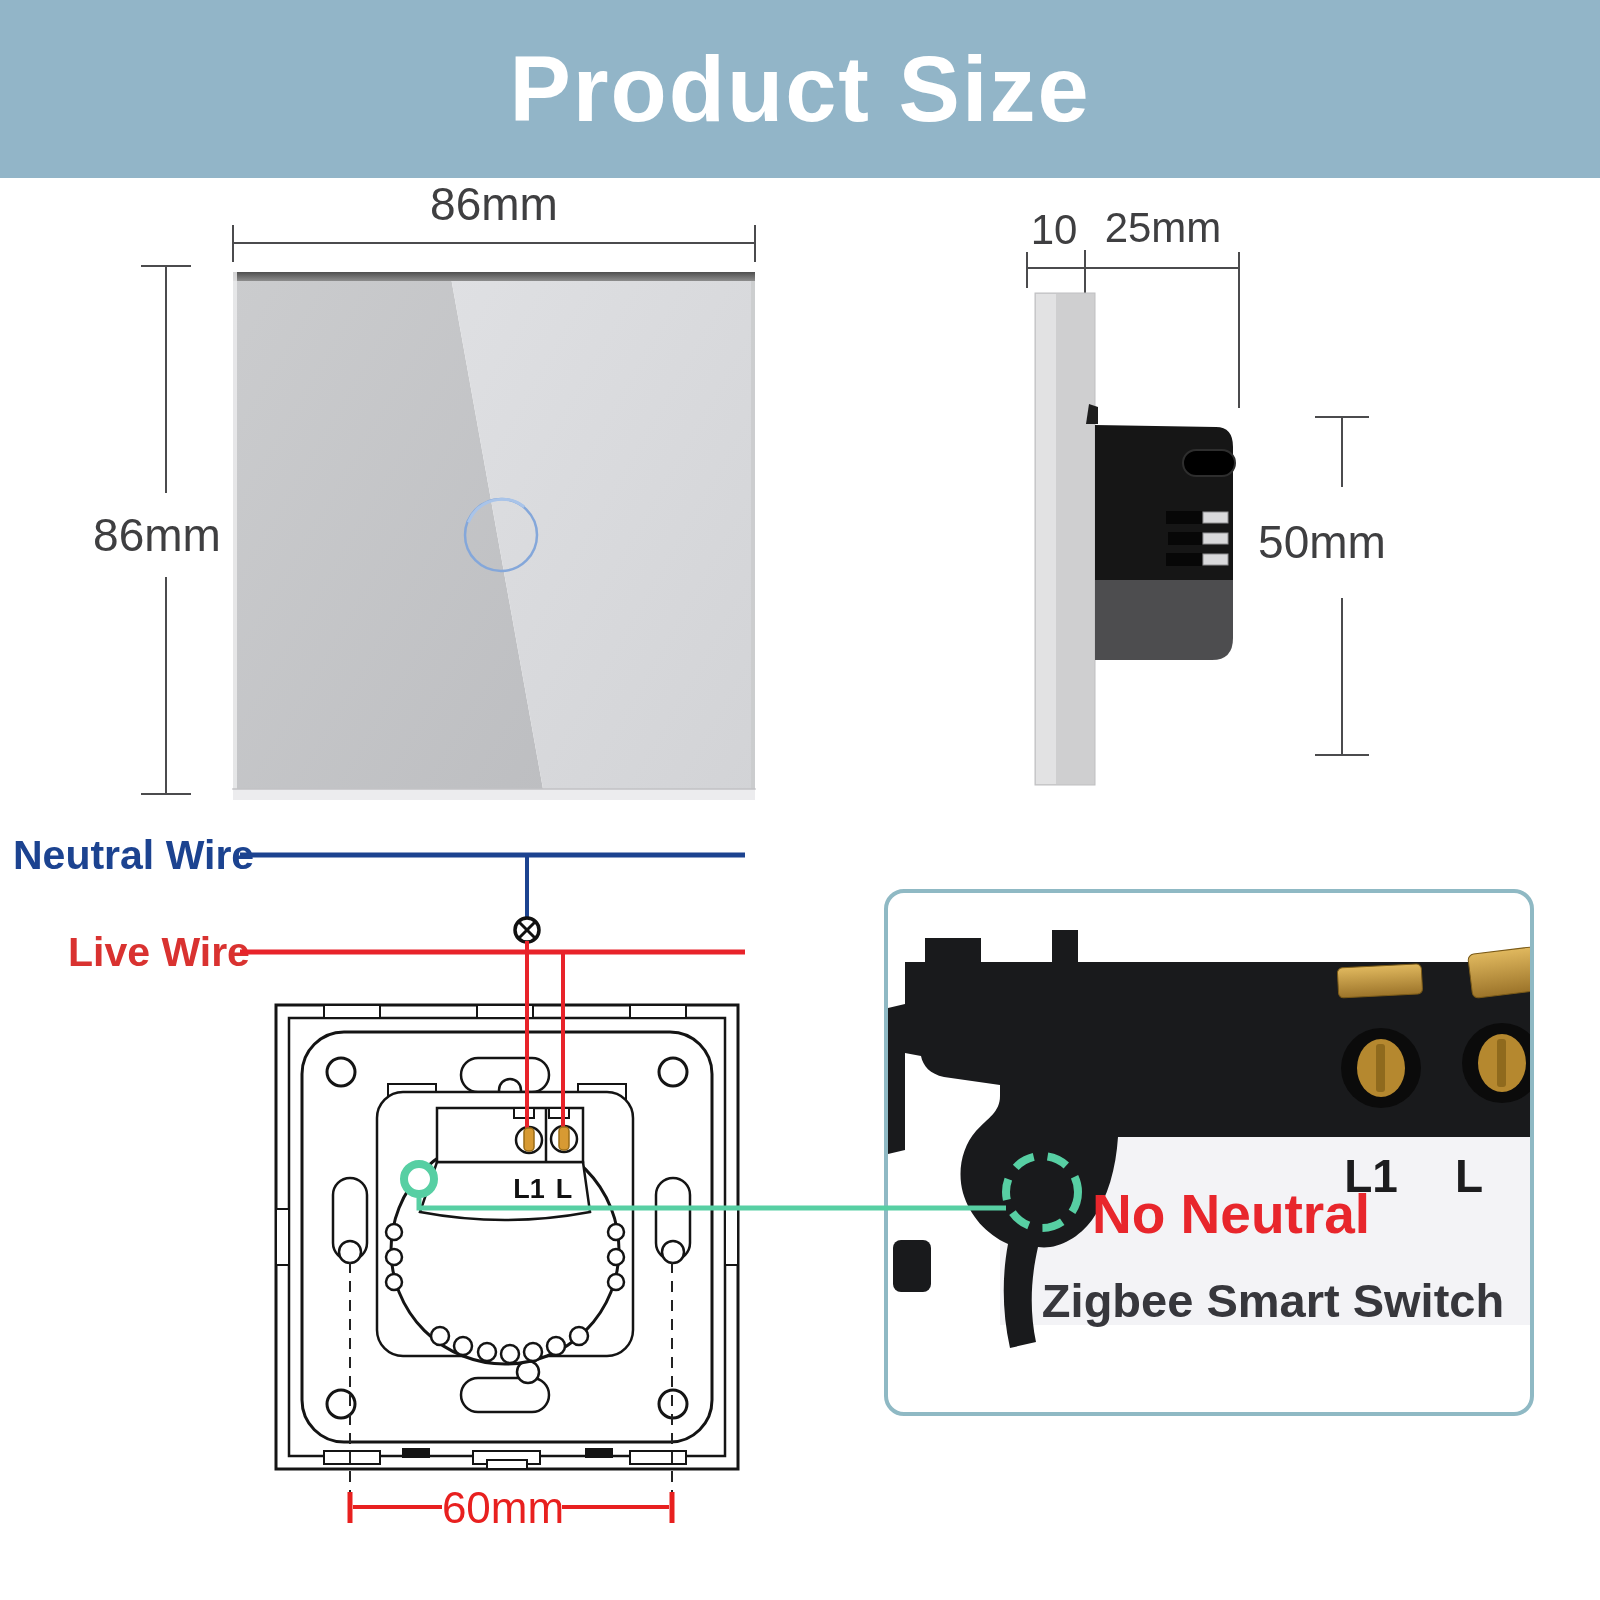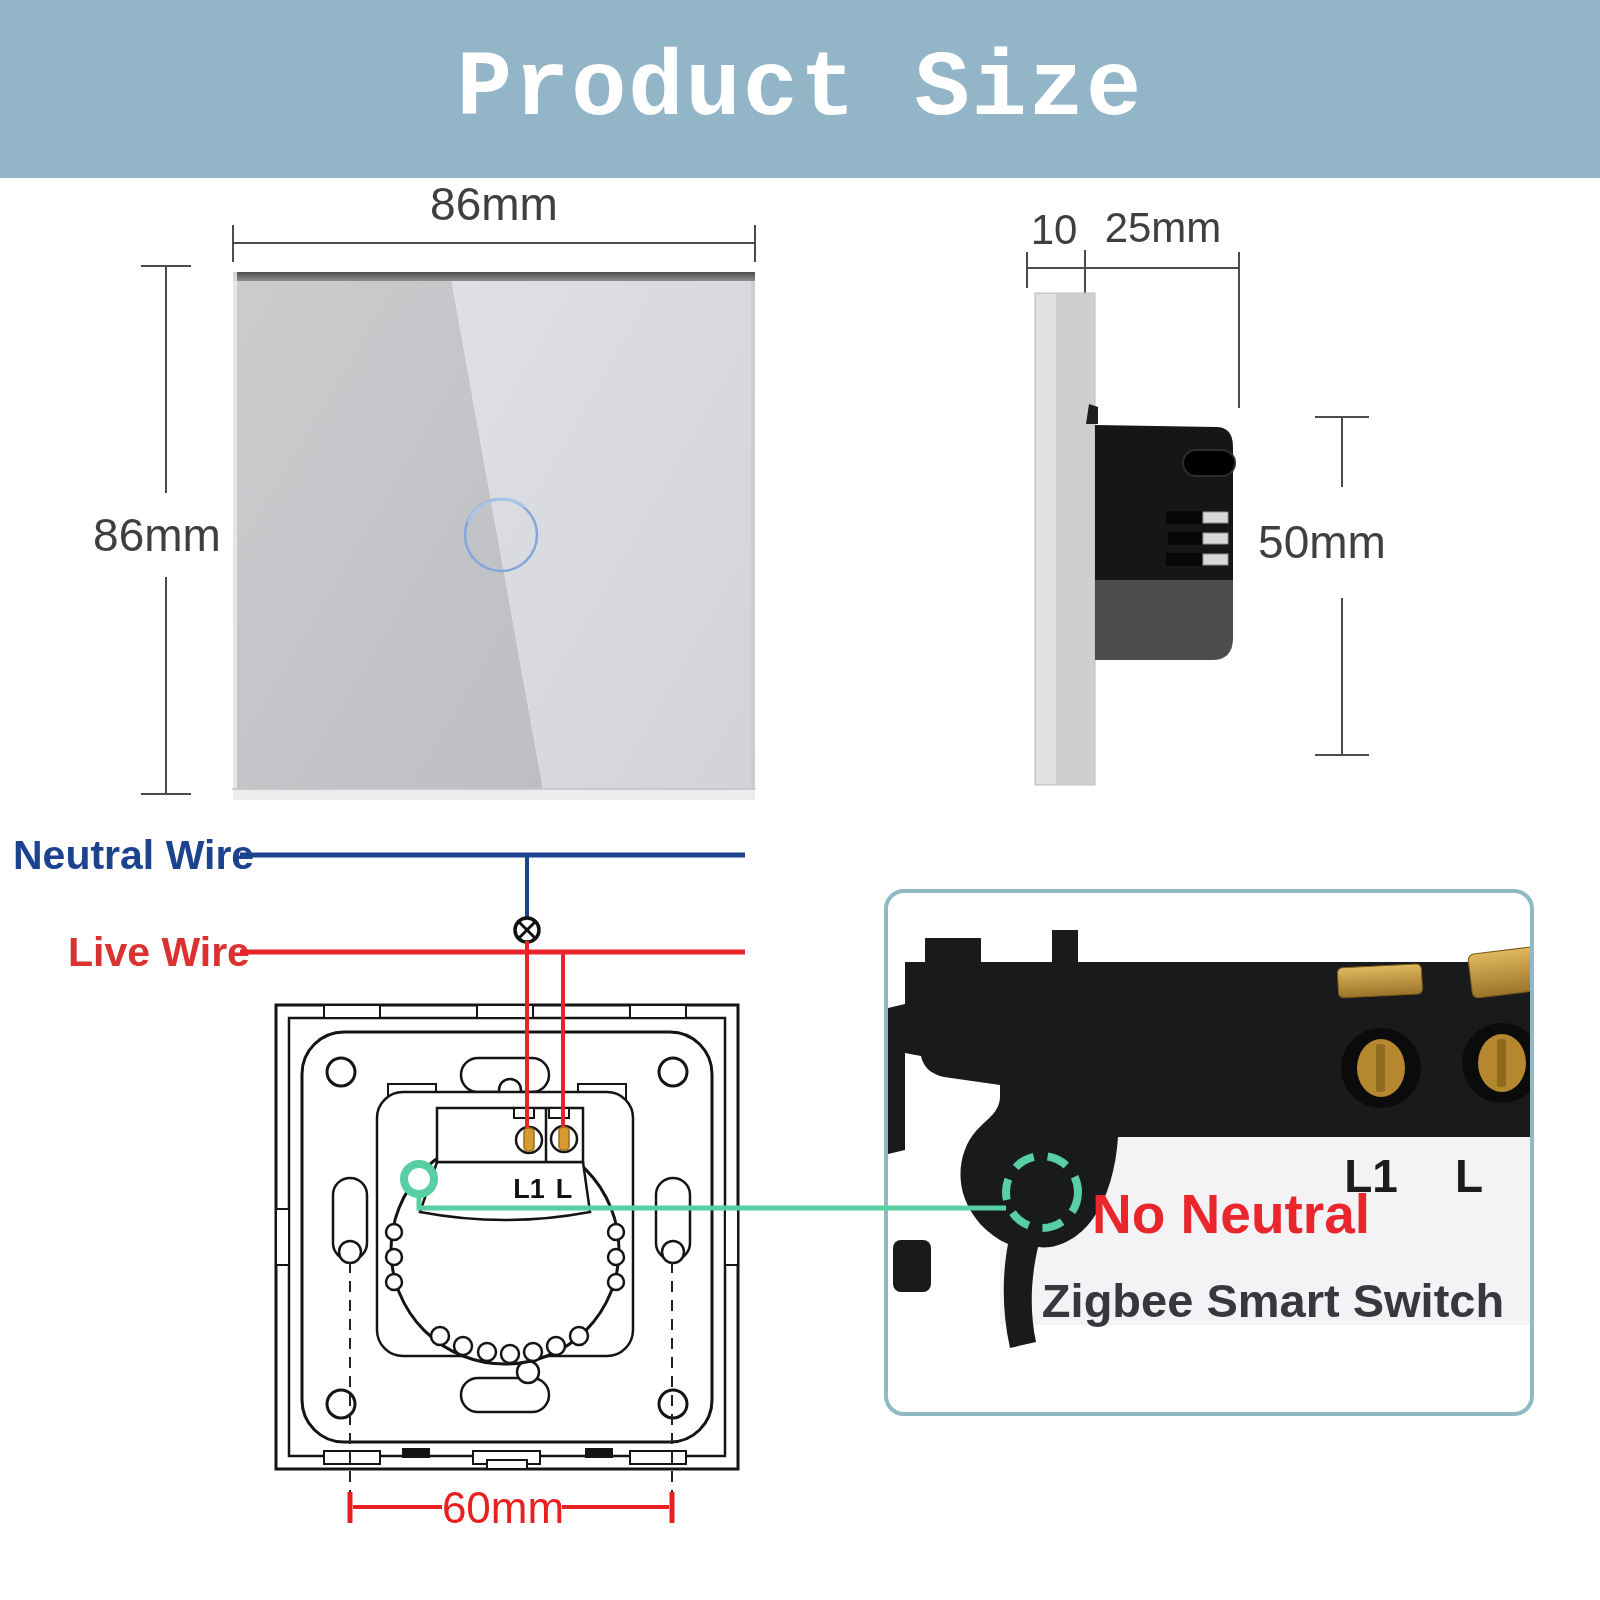--- a/index.html
+++ b/index.html
@@ -6,21 +6,21 @@
   .page{
     position:relative;width:1600px;height:1600px;background:#ffffff;overflow:hidden;
     font-family:"Liberation Sans",sans-serif;
   }
   .header{
     position:absolute;left:0;top:0;width:1600px;height:178px;
     background:var(--header-bg,#92b5c8);
     display:flex;align-items:center;justify-content:center;
   }
   .header h1{
-    margin:8px;color:var(--header-text,#fff);font-size:92px;font-weight:bold;letter-spacing:2px;font-family:Liberation Mono, monospace;
+    margin:8px;color:var(--header-text,#fff);font-size:92px;font-weight:bold;letter-spacing:2px;
   }
   svg.art{position:absolute;left:0;top:0;}
   svg text{font-family:"Liberation Sans",sans-serif;}
   .dimtxt{fill:var(--dim-text,#3f3f41);}
   .navy{fill:var(--neutral-wire,#1c4390);font-weight:600;}
   .redtxt{fill:var(--live-wire-text,#d93230);font-weight:600;}
   .red60{fill:var(--dim-red,#e8201f);}
   .inset-black{fill:#191a1c;}
 </style>
 </head>

